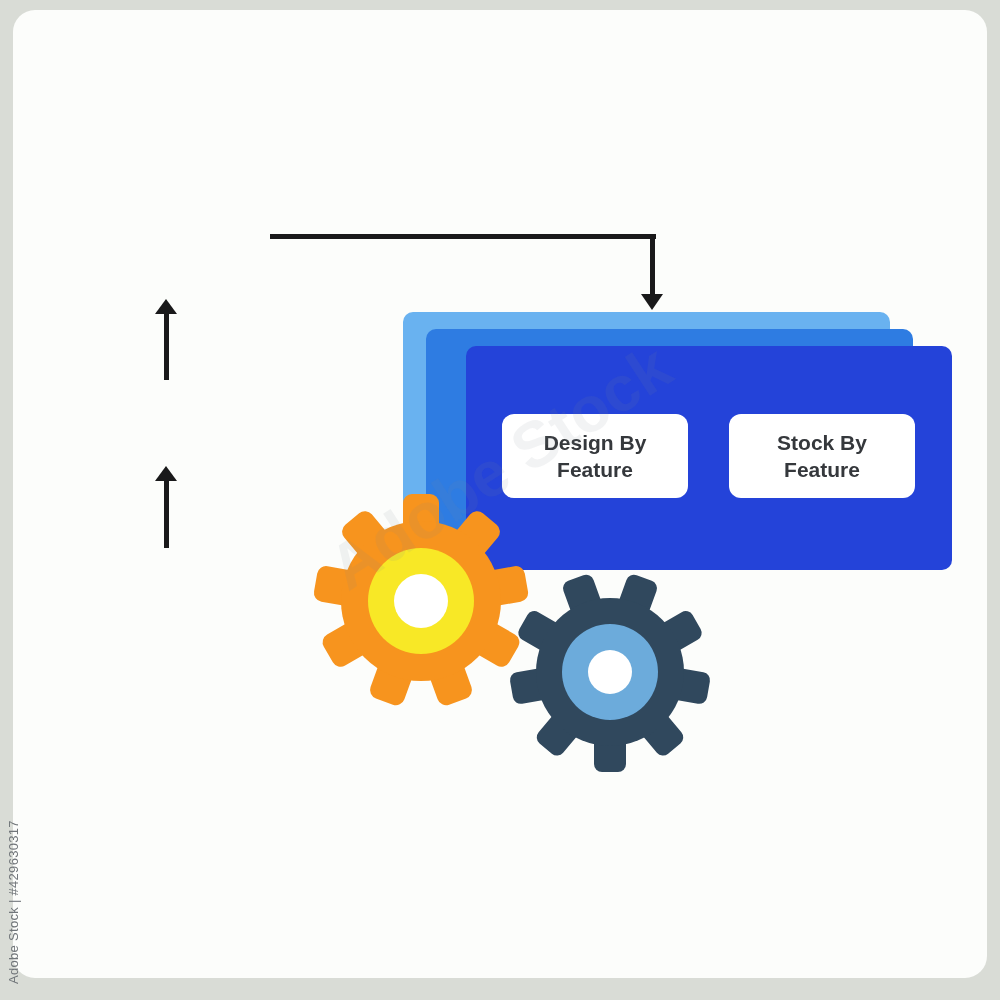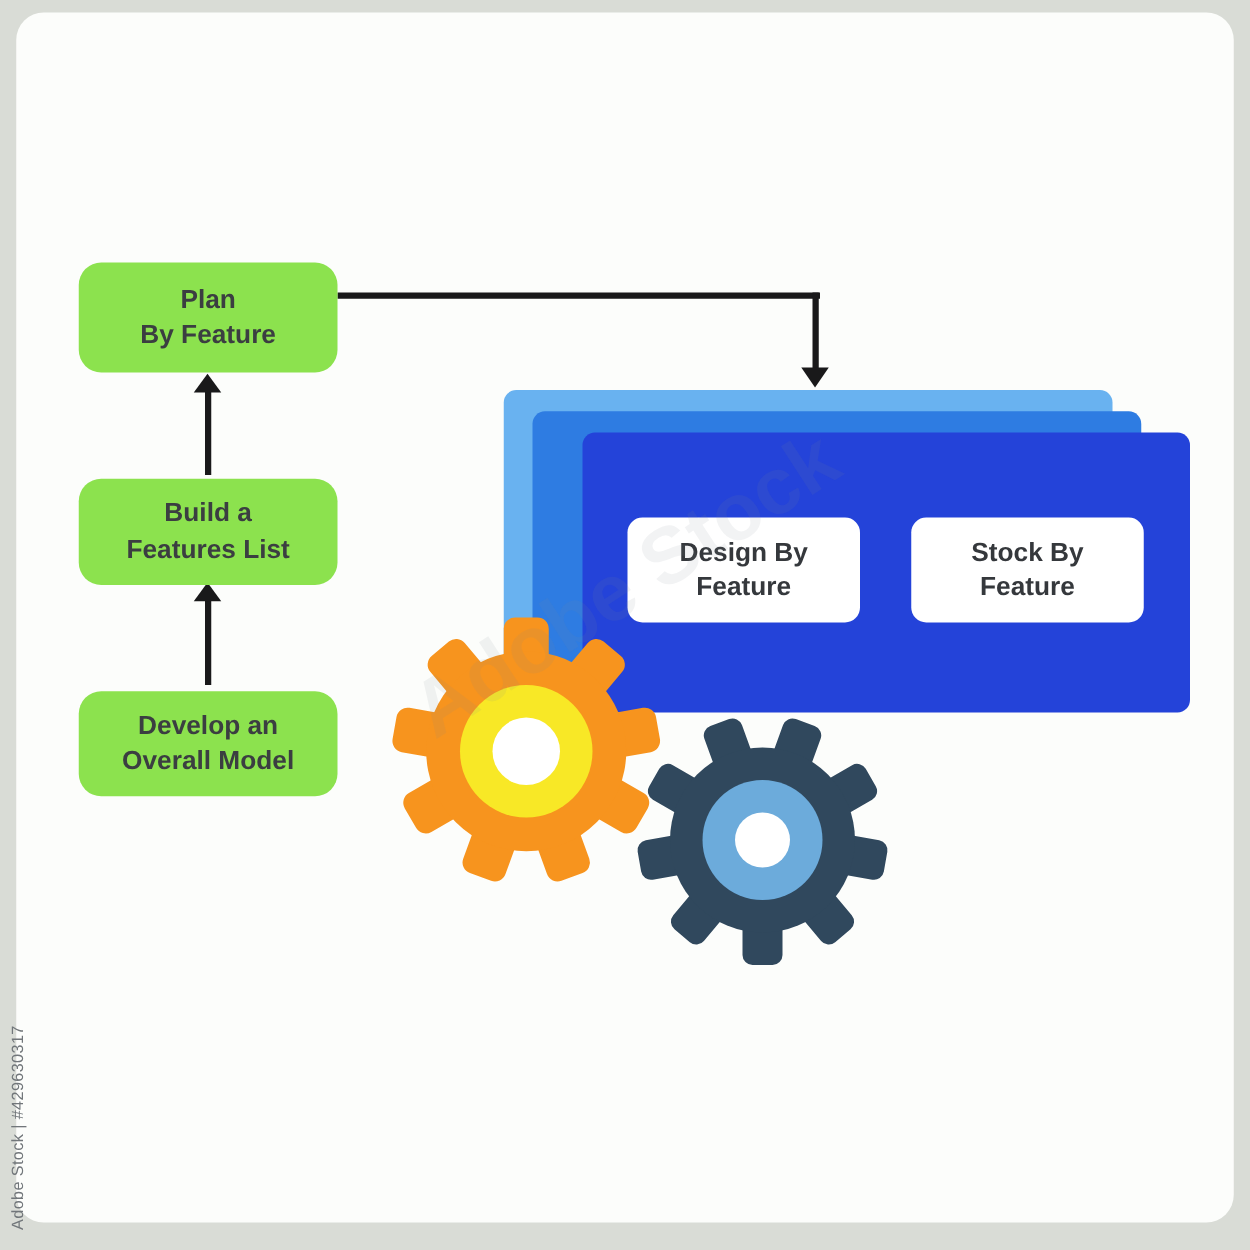--- a/index.html
+++ b/index.html
@@ -96,32 +96,20 @@
   <div class="line" id="a1-line"></div>
   <div class="head-up" id="a1-head"></div>
 
   <div class="line" id="a2-line"></div>
   <div class="head-up" id="a2-head"></div>
 
   <div class="line" id="a3-hline"></div>
   <div class="line" id="a3-vline"></div>
   <div class="head-down" id="a3-head"></div>
 
-  <div class="flow-box" id="box-plan">
-    <span class="flow-label">Plan
-By Feature</span>
-  </div>
-  <div class="flow-box" id="box-build">
-    <span class="flow-label">Build a
-Features List</span>
-  </div>
-  <div class="flow-box" id="box-develop">
-    <span class="flow-label">Develop an
-Overall Model</span>
-  </div>
 
   <div class="card" id="card-back"></div>
   <div class="card" id="card-mid"></div>
   <div class="card" id="card-front">
     <div class="feature-box" id="feature-design">
       <span class="feature-label">Design By
 Feature</span>
     </div>
     <div class="feature-box" id="feature-build">
       <span class="feature-label">Stock By

